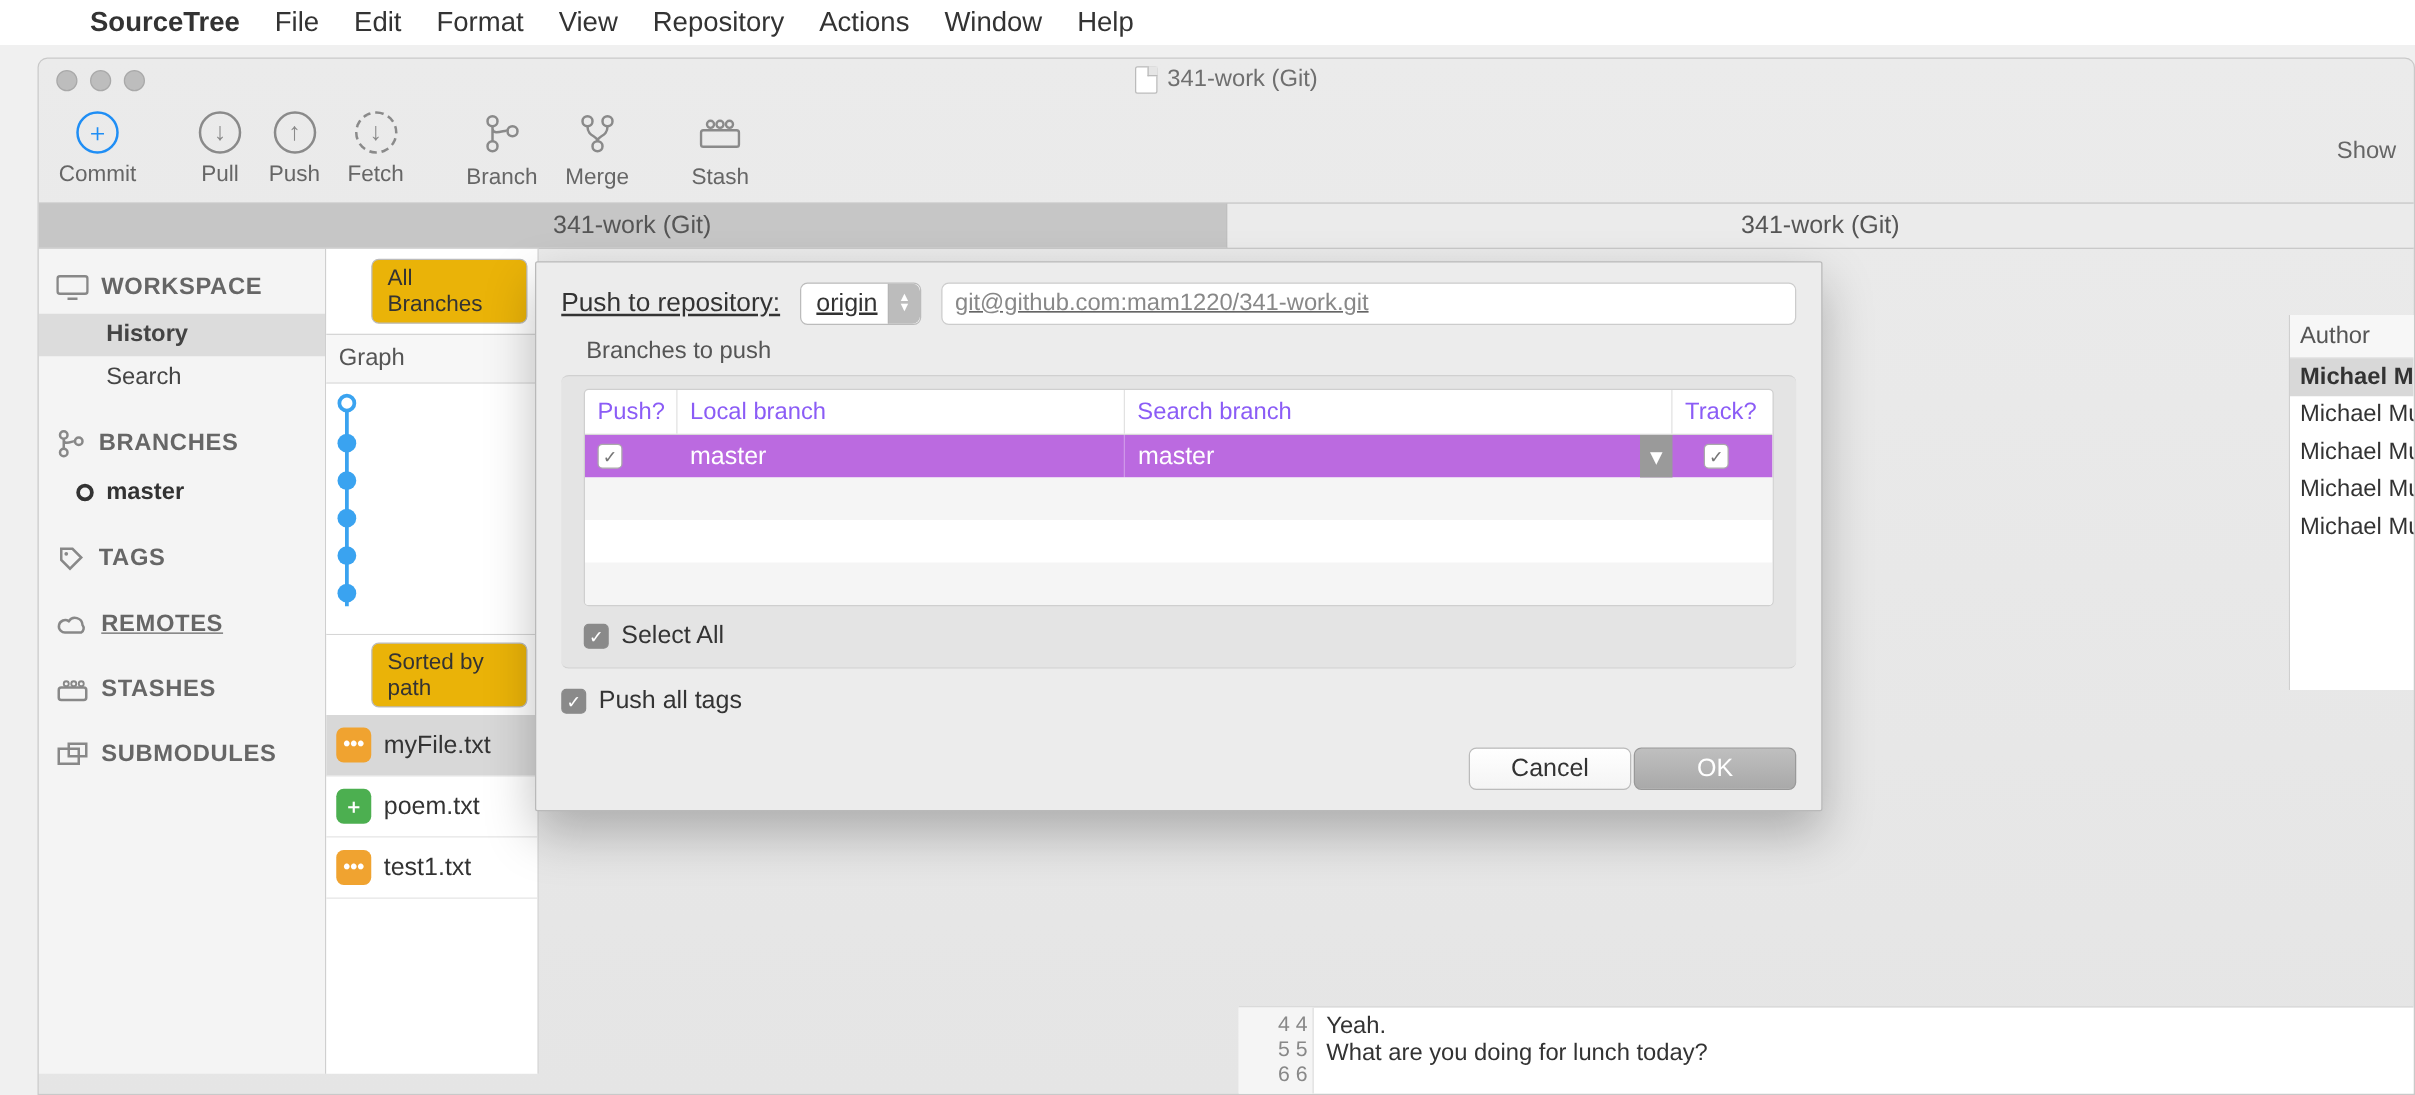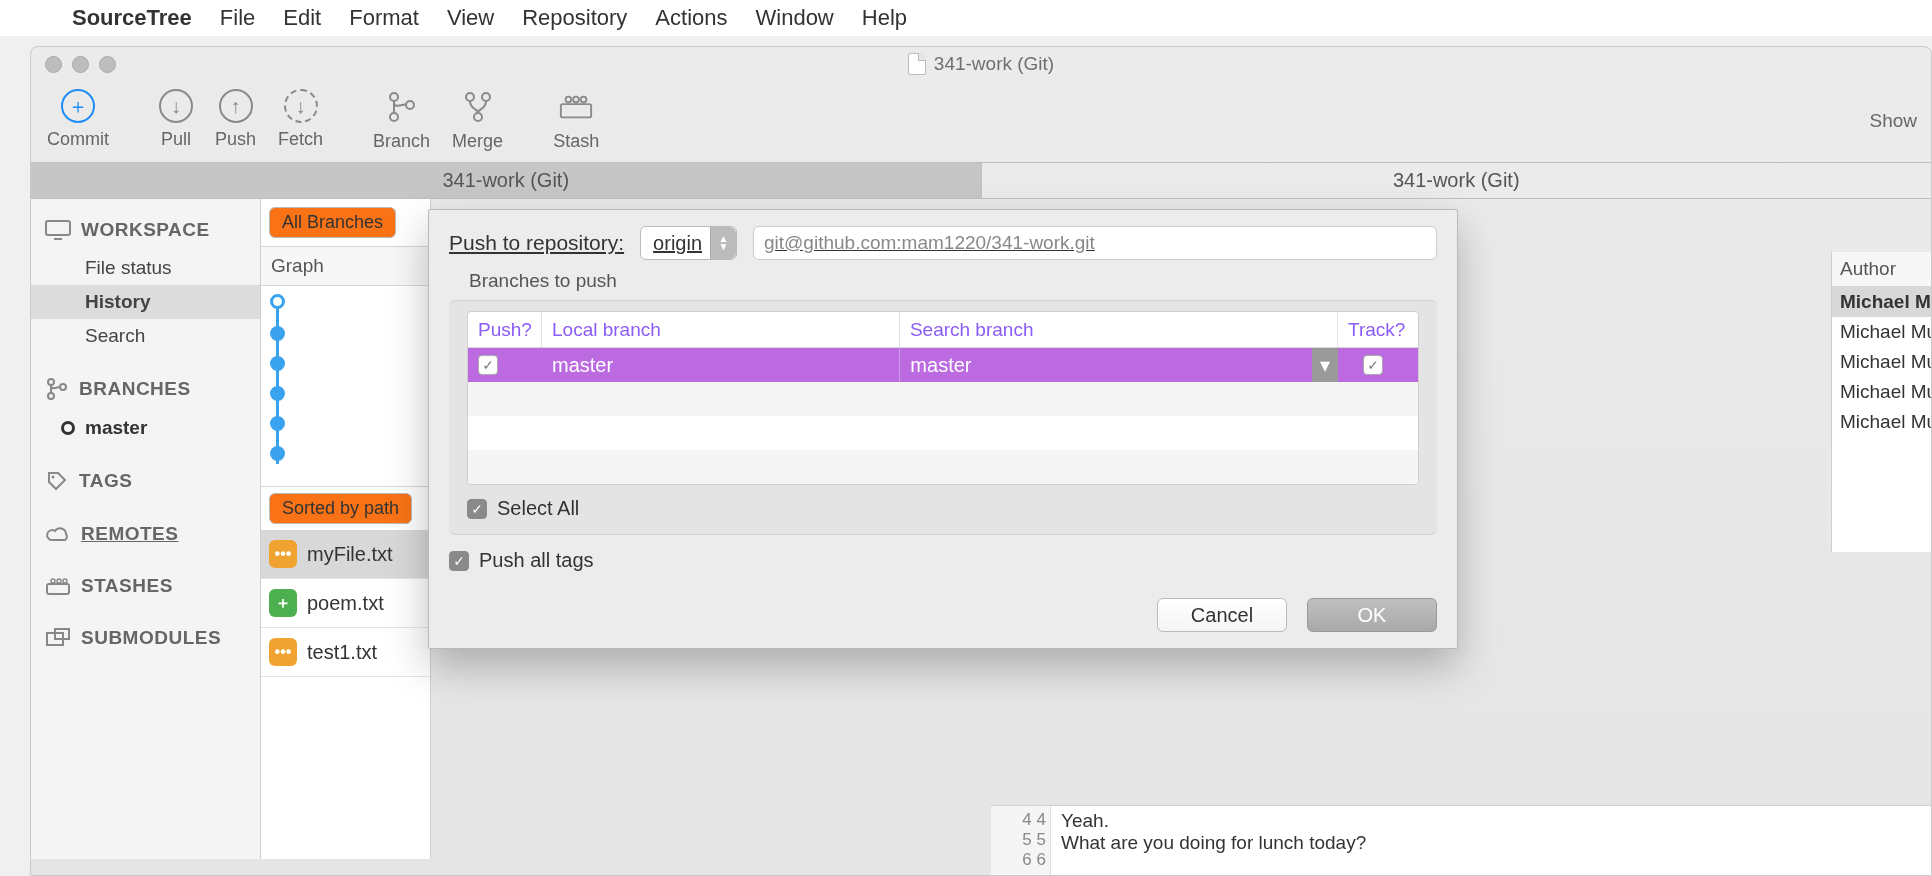--- a/index.html
+++ b/index.html
@@ -39,21 +39,21 @@
 
 .sidebar { width:230px; background:#f4f4f4; border-right:1px solid #cfcfcf; padding-top:10px; font-size:19px; color:#666; }
 .sb-hdr { display:flex; align-items:center; gap:10px; padding:10px 14px; font-weight:600; letter-spacing:0.5px; }
 .sb-hdr svg { flex:0 0 auto; }
 .sb-item { padding:6px 14px 6px 54px; color:#444; }
 .sb-item.active { background:#dcdcdc; font-weight:600; }
 .branch-item { display:flex; align-items:center; gap:10px; padding:6px 14px 6px 30px; font-weight:700; color:#333; }
 
 .mid { width:170px; background:#fff; border-right:1px solid #cfcfcf; display:flex; flex-direction:column; }
 .mid .topbtns { padding:8px; display:flex; }
-.mid .btn { border:1px solid #bbb; background:#f97316; border-radius:6px; padding:4px 12px; font-size:18px; color:#333; }
+.mid .btn { border:1px solid #bbb; background:#eab308; border-radius:6px; padding:4px 12px; font-size:18px; color:#333;margin-left:28px; }
 .graph-lbl { padding:8px 10px; border-top:1px solid #d6d6d6; border-bottom:1px solid #d6d6d6; background:#f7f7f7; color:#555; font-size:19px; }
 .graph { flex:0 0 200px; background:#fff; position:relative; }
 .graph .line { position:absolute; left:15px; top:18px; width:3px; height:160px; background:#3aa3f0; }
 .node { position:absolute; left:9px; width:15px; height:15px; border-radius:50%; background:#3aa3f0; }
 .node.open { background:#fff; border:3px solid #3aa3f0; width:15px; height:15px; }
 
 .sort-row { padding:6px 8px; border-top:1px solid #d6d6d6; display:flex; }
 .filelist { }
 .file-row { display:flex; align-items:center; gap:10px; padding:10px 8px; border-bottom:1px solid #e5e5e5; font-size:20px; color:#333; }
 .file-row.active { background:#d8d8d8; }
@@ -97,21 +97,21 @@
 .trow.empty { background:#f5f5f5; }
 .trow.empty:nth-child(even){ background:#fff; }
 
 .checkbox { width:20px; height:20px; border-radius:4px; background:#fff; border:1px solid #aaa; display:inline-flex; align-items:center; justify-content:center; font-size:14px; color:#555; margin-right:10px; }
 .checkbox.on { background:#8a8a8a; border-color:#8a8a8a; color:#fff; }
 .checkbox.white-on { background:#fff; color:#777; }
 
 .sel-all { display:flex; align-items:center; font-size:20px; color:#333; margin-top:12px; }
 .push-tags { display:flex; align-items:center; font-size:20px; color:#333; margin-top:14px; }
 
-.modal-buttons { position:absolute; right:20px; bottom:16px; display:flex; gap:20px; }
+.modal-buttons { position:absolute; right:20px; bottom:16px; display:flex; gap:2px; }
 .mbtn { min-width:130px; height:34px; border-radius:6px; border:1px solid #bbb; background:linear-gradient(#fff,#f4f4f4); font-size:20px; color:#333; display:flex; align-items:center; justify-content:center; }
 .mbtn.primary { background:linear-gradient(#bfbfbf,#a9a9a9); color:#fff; border-color:#999; }
 
 </style>
 </head>
 <body>
 
 <div class="menubar">
   <span class="apple"></span>
   <span class="app">SourceTree</span>
@@ -217,21 +217,20 @@
 
   <div class="content">
     <div class="sidebar">
       <div class="sb-hdr">
         <svg width="26" height="20">
             <rect x="1" y="1" width="24" height="14" rx="2" fill="none" stroke="#888" stroke-width="2"></rect>
             <path d="M9 19 H17" stroke="#888" stroke-width="2"></path>
           </svg>
         <span>WORKSPACE</span>
       </div>
-      <div class="sb-item">File status</div>
       <div class="sb-item active">History</div>
       <div class="sb-item">Search</div>
 
       <div class="sb-hdr" style="margin-top:14px;">
         <svg width="24" height="24">
             <g stroke="#888" stroke-width="2" fill="none">
               <circle cx="6" cy="5" r="3"></circle>
               <circle cx="6" cy="19" r="3"></circle>
               <circle cx="18" cy="10" r="3"></circle>
               <path d="M6 8 V16 M6 9 C6 14 15 9 15 10"></path>

